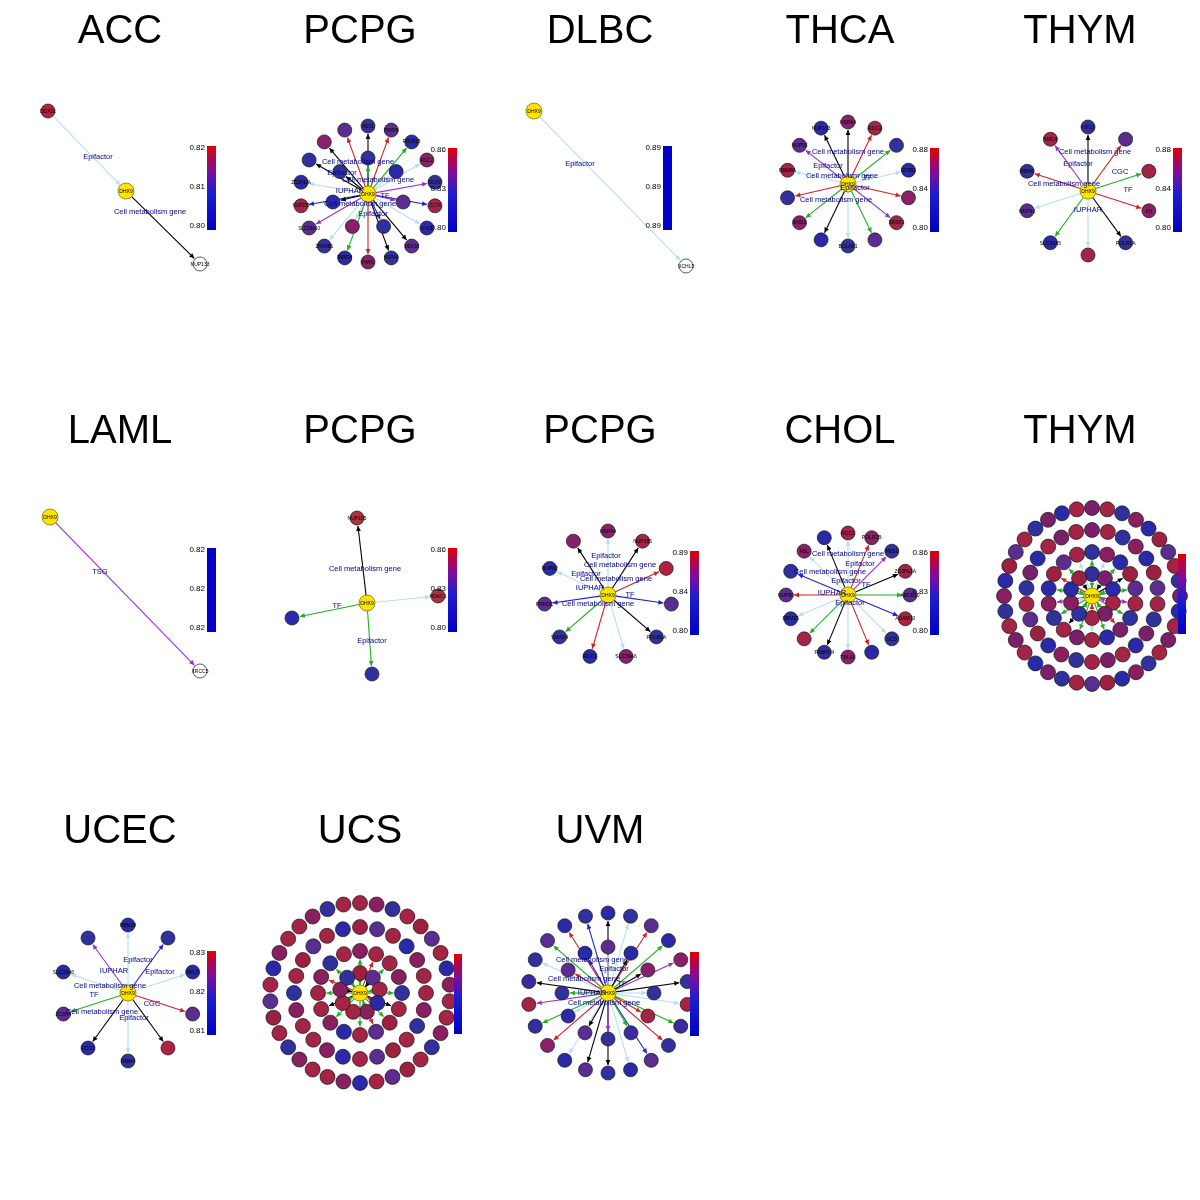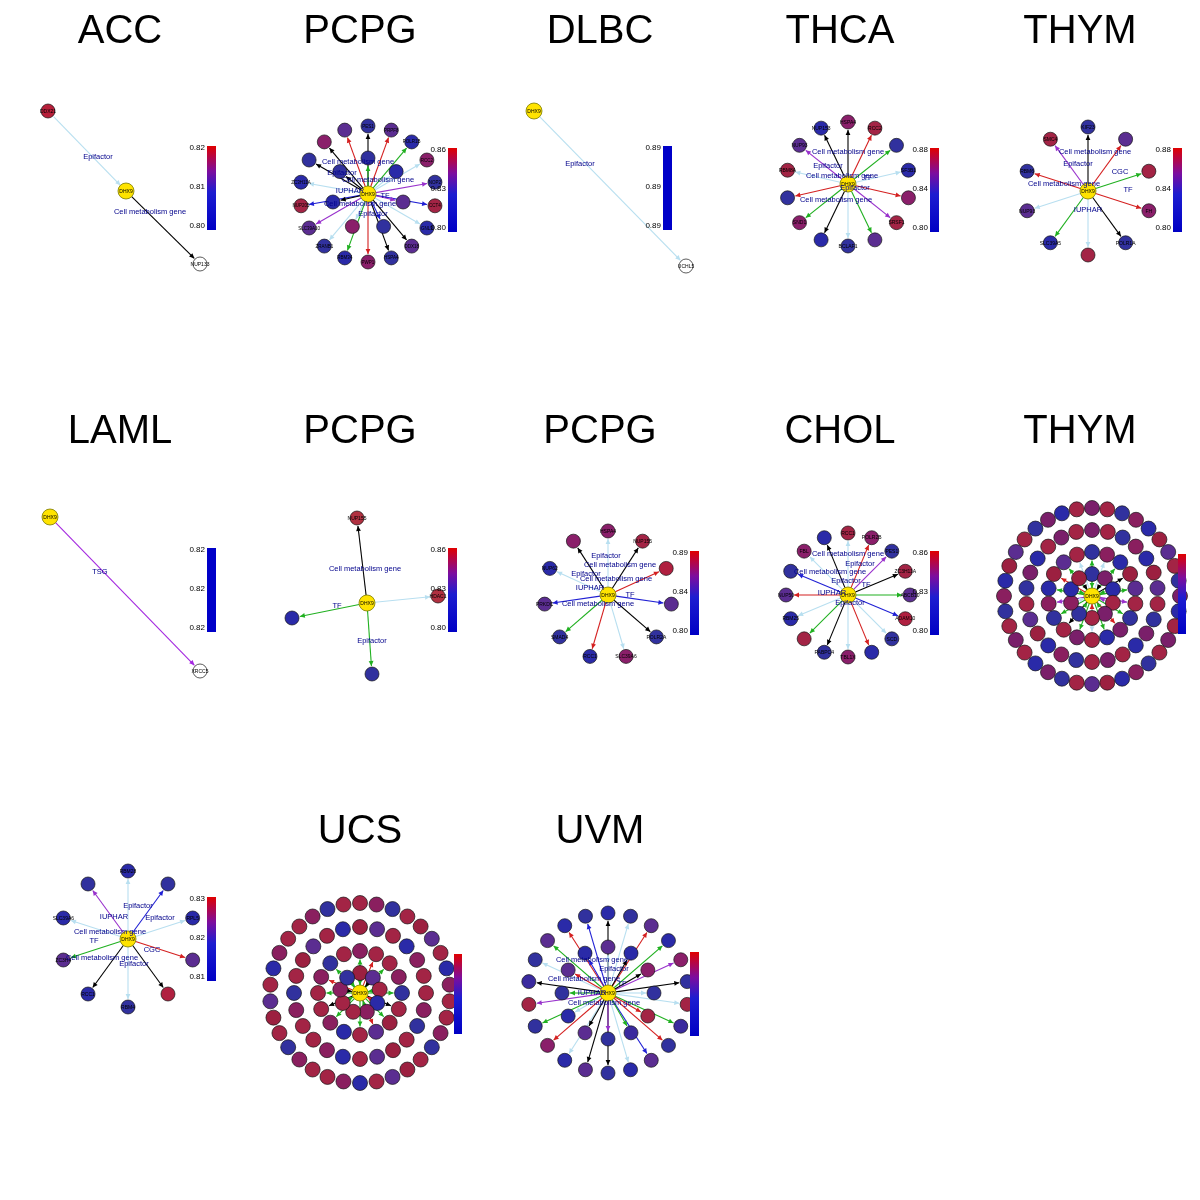--- a/index.html
+++ b/index.html
@@ -807,20 +807,21 @@
               <stop offset="0" stop-color="#e00000"></stop>
               <stop offset="0.3" stop-color="#7d0d9e"></stop>
               <stop offset="0.55" stop-color="#1d1dd0"></stop>
               <stop offset="1" stop-color="#0000c4"></stop>
             </linearGradient>
           </defs>
           <rect x="218" y="100" width="8" height="80" fill="url(#grad9)"></rect>
         </svg>
       </div>
       <div class="panel">
+        <div class="panel-title">UCEC</div>
         <svg width="240" height="330" viewBox="0 0 240 330">
           <line x1="128" y1="131" x2="128" y2="79" stroke="#b8dff0" stroke-width="1.1"></line>
           <polygon points="128,79 130.4,84 125.6,84" fill="#b8dff0"></polygon>
           <line x1="132.7022820183398" y1="132.52786404500043" x2="163.2671151375484" y2="90.45898033750316" stroke="#2020d4" stroke-width="1.1"></line>
           <polygon points="163.2671151375484,90.45898033750316 162.2698296625859,95.91474991487985 158.38654808958614,93.09338070387597" fill="#2020d4"></polygon>
           <line x1="135.60845213036123" y1="136.52786404500043" x2="185.06339097770922" y2="120.45898033750315" stroke="#b8dff0" stroke-width="1.1"></line>
           <polygon points="185.06339097770922,120.45898033750315 181.04974918273334,124.28660094848627 179.56646760973356,119.72152967026952" fill="#b8dff0"></polygon>
           <line x1="135.60845213036123" y1="141.47213595499957" x2="185.06339097770922" y2="157.54101966249684" stroke="#d42020" stroke-width="1.1"></line>
           <polygon points="185.06339097770922,157.54101966249684 179.56646760973356,158.27847032973048 181.04974918273334,153.71339905151373" fill="#d42020"></polygon>
           <line x1="132.7022820183398" y1="145.47213595499957" x2="163.2671151375484" y2="187.54101966249684" stroke="#000000" stroke-width="1.1"></line>

